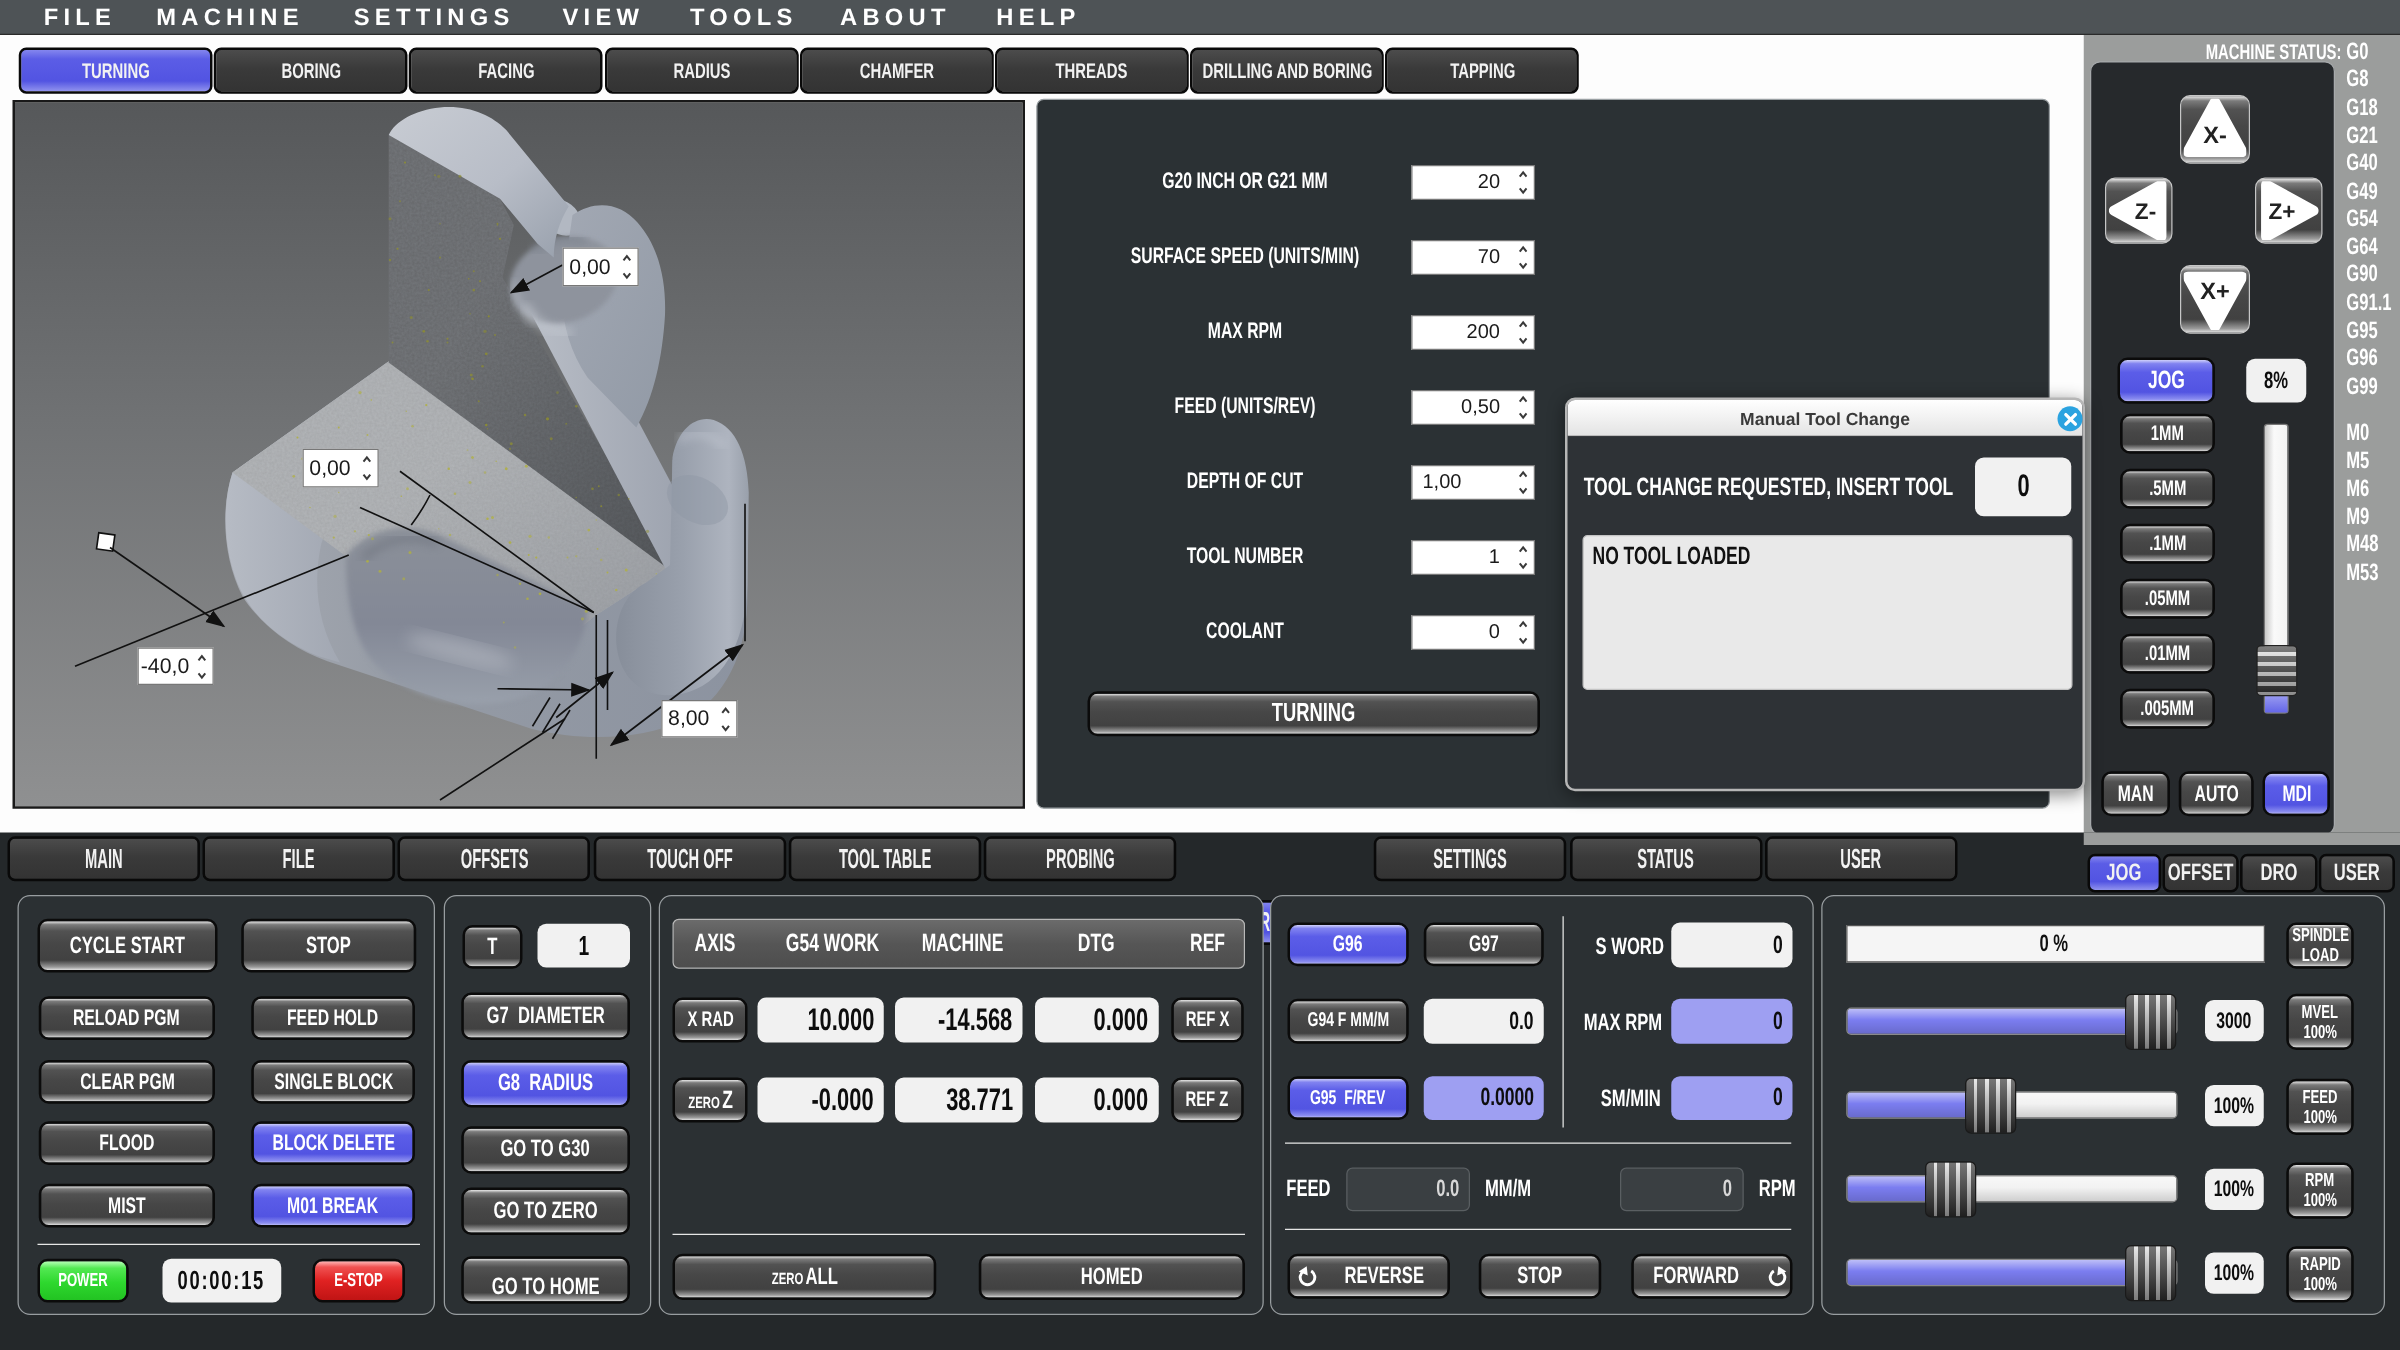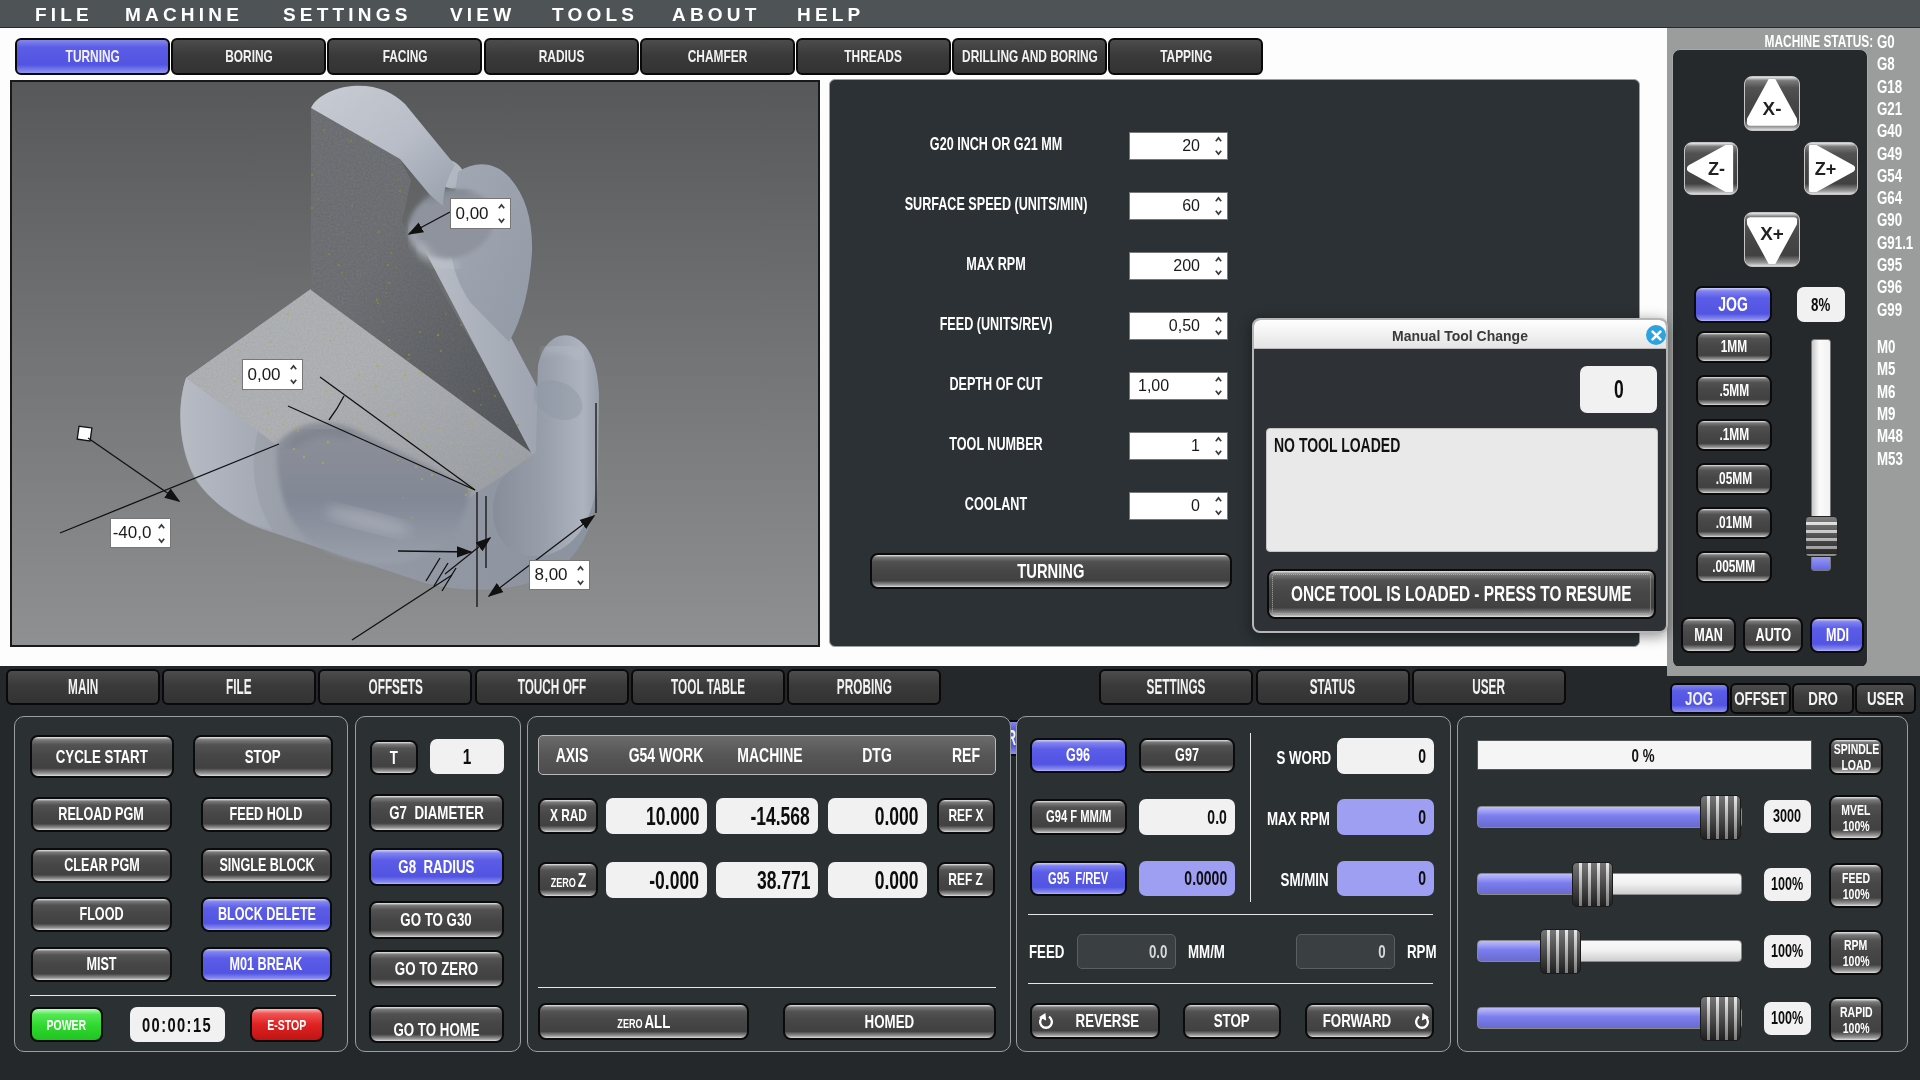--- a/index.html
+++ b/index.html
@@ -373,21 +373,21 @@
         <div style="flex:1;display:flex;align-items:center;justify-content:center">
           <svg class="chev" viewBox="0 0 10 10">
             <path d="M2 3 L5 6.8 L8 3" fill="none" stroke="#3a3a3a" stroke-width="1.8"></path>
           </svg>
         </div>
       </div>
     </div>
 <div class="lbl" style="left:996px;top:194px;transform:translateX(-50%);color:#fff;"><span class="ct" style="font-size:18px">SURFACE SPEED (UNITS/MIN)</span></div>
 <div class="spin" style="left:1129px;top:192px;width:99px;height:28px">
       <div style="flex:1;display:flex;align-items:center;justify-content:flex-end;padding-right:10px;">
-        <span style="font-size:16px">60</span>
+        <span style="font-size:16px">70</span>
       </div>
       <div class="a" style="width:17px;display:flex;flex-direction:column">
         <div style="flex:1;display:flex;align-items:center;justify-content:center">
           <svg class="chev" viewBox="0 0 10 10">
             <path d="M2 7 L5 3.2 L8 7" fill="none" stroke="#3a3a3a" stroke-width="1.8"></path>
           </svg>
         </div>
         <div style="flex:1;display:flex;align-items:center;justify-content:center">
           <svg class="chev" viewBox="0 0 10 10">
             <path d="M2 3 L5 6.8 L8 3" fill="none" stroke="#3a3a3a" stroke-width="1.8"></path>
@@ -583,28 +583,26 @@
       <span class="ct" style="font-size:19px">USER</span>
     </div>
 <div class="abs" style="left:1252px;top:318px;width:416px;height:315px;background:#2e3236;border:2px solid #b6b6b6;border-radius:8px;box-shadow:0 3px 14px rgba(0,0,0,.45);"></div>
 <div class="abs" style="left:1254px;top:320px;width:412px;height:29px;background:linear-gradient(180deg,#ffffff,#e4e4e4);border-radius:6px 6px 0 0;border-bottom:1px solid #bbb;"></div>
 <div class="lbl" style="left:1460px;top:327px;transform:translateX(-50%);color:#3a3a3a;font-weight:bold"><span style="font-size:14px">Manual Tool Change</span></div>
 <div class="abs" style="left:1646px;top:325px;width:20px;height:20px;border-radius:10px;background:#2ba3e0;display:flex;align-items:center;justify-content:center">
       <svg width="11" height="11" viewBox="0 0 10 10">
         <path d="M1.5 1.5 L8.5 8.5 M8.5 1.5 L1.5 8.5" stroke="#fff" stroke-width="2.4" stroke-linecap="round"></path>
       </svg>
     </div>
+<div class="lbl" style="left:1267px;top:379px;color:#fff;"><span class="ctl" style="font-size:20px">TOOL CHANGE REQUESTED, INSERT TOOL</span></div>
 <div class="wb" style="left:1580px;top:366px;width:77px;height:47px;">
       <span class="ct" style="font-size:25px">0</span>
     </div>
 <div class="abs" style="left:1266px;top:428px;width:392px;height:124px;background:#e9e9e9;border-radius:4px;border:1px solid #c4c4c4;"></div>
 <div class="lbl" style="left:1274px;top:434px;color:#111"><span class="ctl" style="font-size:20px">NO TOOL LOADED</span></div>
-<div class="btn" style="left:1267px;top:569px;width:389px;height:50px;outline:1px dotted #aaa;outline-offset:-6px;">
-      <span class="ct" style="font-size:22px">ONCE TOOL IS LOADED - PRESS TO RESUME</span>
-    </div>
 <div class="abs" style="left:0px;top:666px;width:1920px;height:414px;background:#24282a;"></div>
 <div class="abs" style="left:1667px;top:666px;width:253px;height:10px;background:#9b9d9c;"></div>
 <div class="tab" style="left:6.0px;top:669px;width:154px;height:36px;">
       <span style="display:inline-block;white-space:nowrap;transform:scaleX(0.535);font-size:22px">MAIN</span>
     </div>
 <div class="tab" style="left:162.2px;top:669px;width:154px;height:36px;">
       <span style="display:inline-block;white-space:nowrap;transform:scaleX(0.535);font-size:22px">FILE</span>
     </div>
 <div class="tab" style="left:318.4px;top:669px;width:154px;height:36px;">
       <span style="display:inline-block;white-space:nowrap;transform:scaleX(0.535);font-size:22px">OFFSETS</span>

